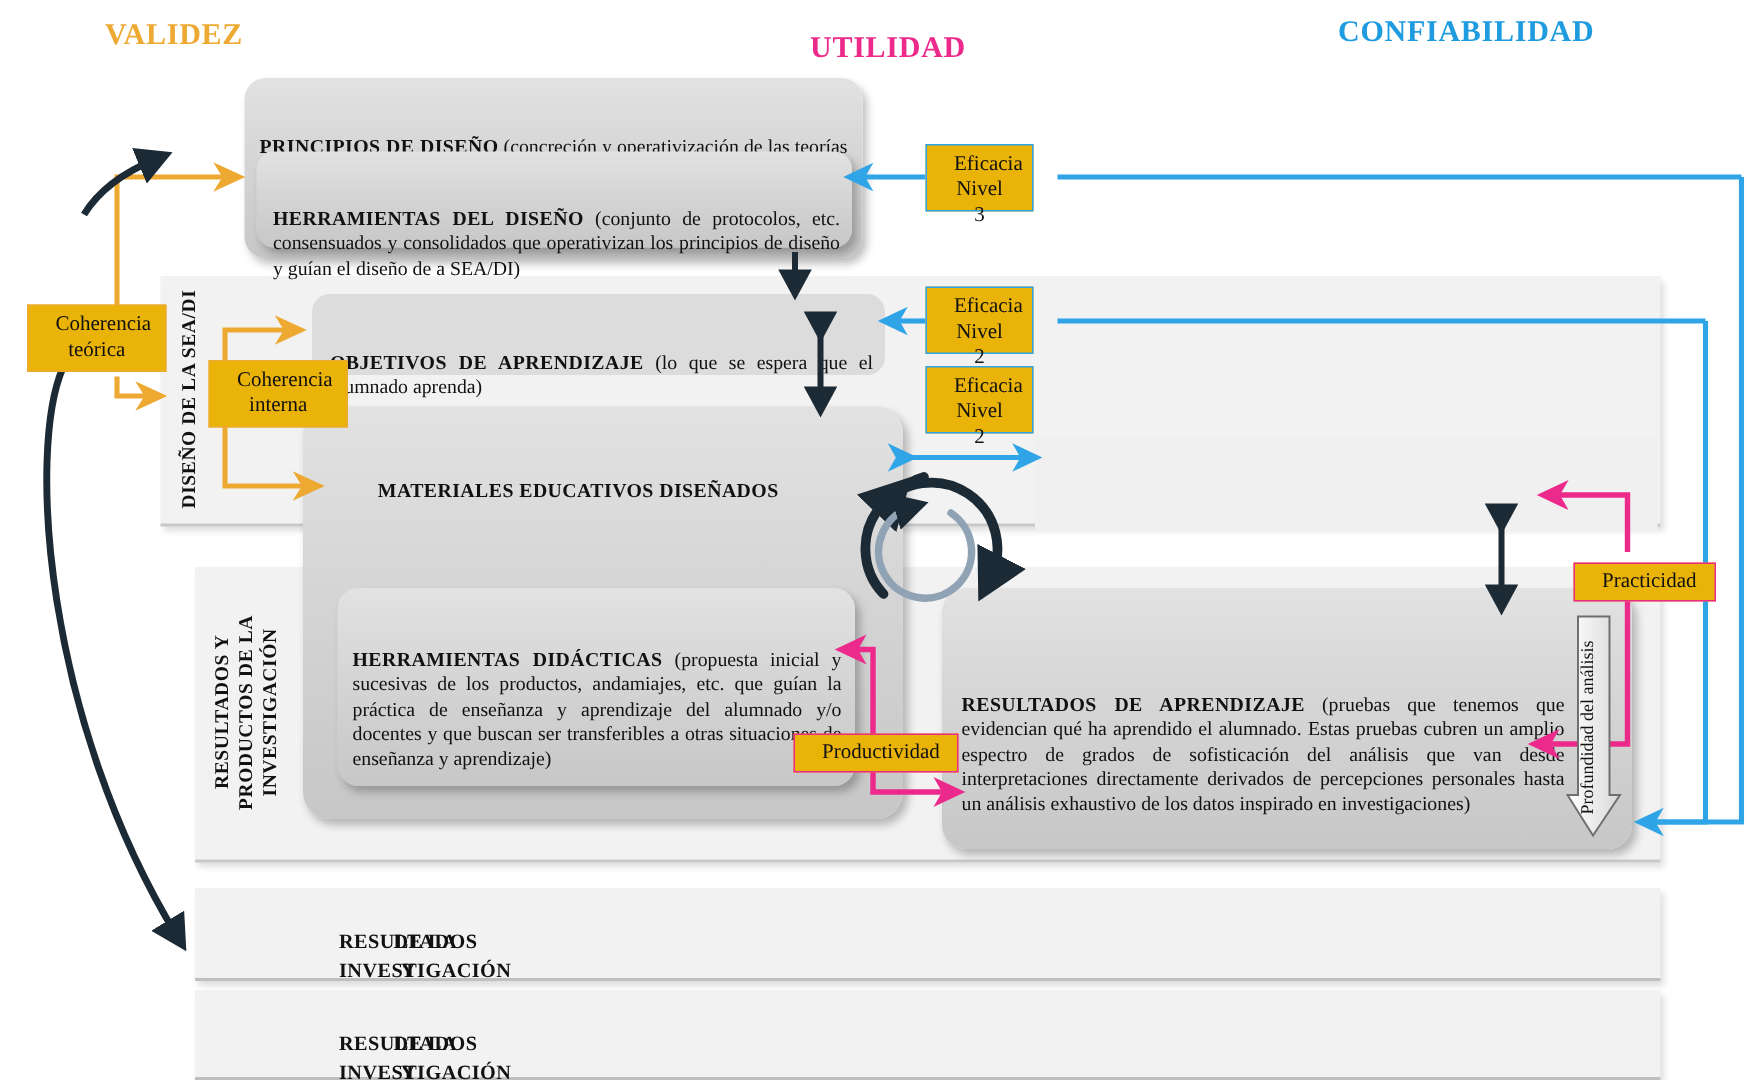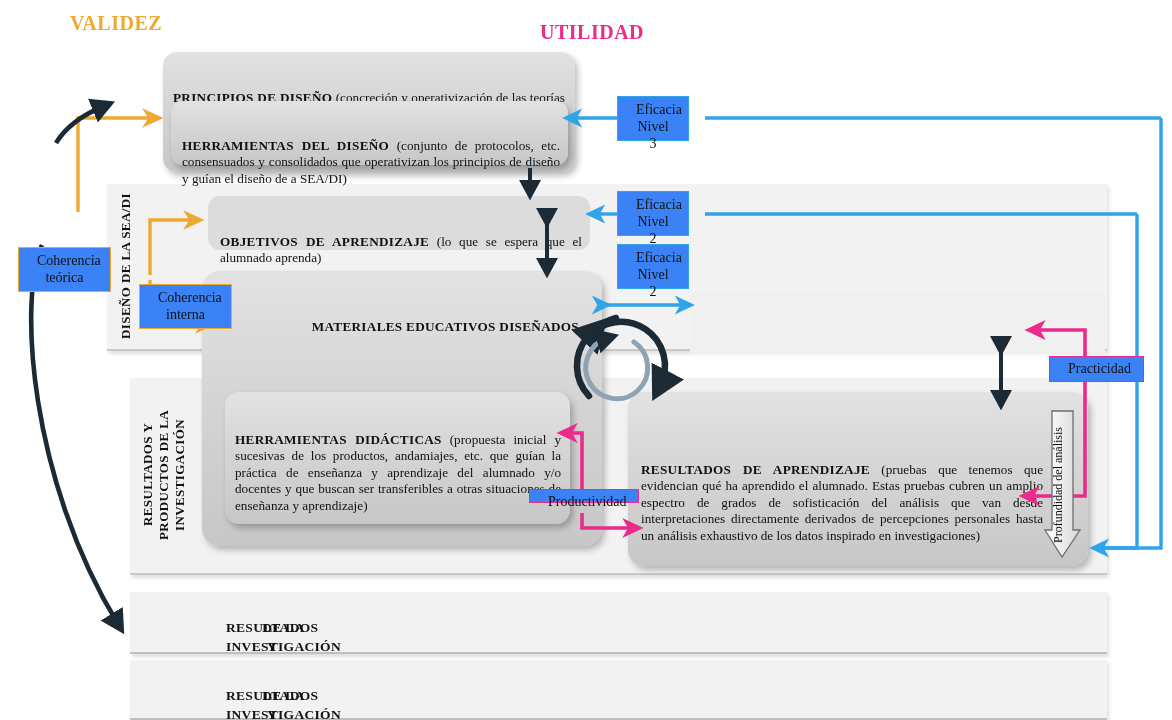--- a/index.html
+++ b/index.html
@@ -27,43 +27,44 @@
        font-family:Liberation Serif, serif;margin-top:32px;}
   .txt b{font-weight:bold;letter-spacing:.3px;}
   .jstretch{text-align:justify;text-align-last:left;}
 
   
   .vlabel{position:absolute;writing-mode:vertical-rl;transform:rotate(180deg);
           font-weight:bold;font-size:13px;letter-spacing:.4px;text-align:center;
           font-family:"Liberation Serif",serif;line-height:16px;}
 
   
-  .callout{position:absolute;background:#3b82f6;text-align:center;
+  .callout{position:absolute;background:#eab308;text-align:center;
            font-size:14px;line-height:17px;padding:4px 18px;box-sizing:border-box;
            font-family:"Liberation Serif",serif;}
-  .co-orange{border:1.6px solid #EDA932;margin-top:44px;}
+  .co-orange{border:1.6px solid #EDA932;}
   .co-blue{border:1.6px solid #2FA4E7;}
   .co-pink{border:1.8px solid #EC2A8B;}
 
   
   .resband{position:absolute;background:#F2F2F2;border-bottom:2px solid #BFBFBF;
            box-shadow:2px 3px 4px rgba(0,0,0,.13);}
   .resband span{position:absolute;left:48px;top:13px;font-weight:bold;font-size:13.5px;
                 line-height:19px;letter-spacing:.3px;text-align:center;display:block;}
 
   svg.layer{position:absolute;left:0;top:0;width:1172px;height:720px;
             pointer-events:none;overflow:visible;}
 </style>
 </head>
 <body>
 
 <div id="stage">
 
   <div class="colhead" id="h-validez">VALIDEZ</div>
   <div class="colhead" id="h-utilidad">UTILIDAD</div>
+  <div class="colhead" id="h-confiab">CONFIABILIDAD</div>
 
   <div class="band" style="left:107px;top:184px;width:1000px;height:165px;"></div>
   <div class="band" style="left:130px;top:378px;width:977px;height:195px;"></div>
 
   <div class="vlabel" style="left:118px;top:186px;height:160px;width:16px;">DISEÑO DE LA SEA/DI</div>
   <div class="vlabel" style="left:140px;top:380px;height:190px;width:46px;">RESULTADOS Y PRODUCTOS DE LA INVESTIGACIÓN</div>
 
   <div class="rbox" style="left:163px;top:52px;width:412px;height:120px;">
   </div>
   <div class="txt jstretch" style="left:173px;top:58px;width:392px;">
@@ -73,21 +74,21 @@
   <div class="txt jstretch" style="left:182px;top:106px;width:378px;">
     <b>HERRAMIENTAS DEL DISEÑO</b><span> (conjunto de protocolos, etc. consensuados y consolidados que operativizan los principios de diseño y guían el diseño de a SEA/DI)</span>
   </div>
 
   <div class="flatbox" style="left:208px;top:196px;width:382px;height:54px;"></div>
   <div class="txt jstretch" style="left:220px;top:202px;width:362px;">
     <b>OBJETIVOS DE APRENDIZAJE</b><span> (lo que se espera que el alumnado aprenda)</span>
   </div>
 
   <div class="rbox" style="left:202px;top:271px;width:400px;height:275px;border-radius:18px;"></div>
-  <div class="txt" style="left:234px;top:287px;width:345px;text-align:right;">
+  <div class="txt" style="left:213px;top:287px;width:345px;text-align:center;">
     <b>MATERIALES EDUCATIVOS DISEÑADOS</b><br>
   </div>
 
   <div class="rbox" style="left:225px;top:392px;width:345px;height:132px;border-radius:14px;"></div>
   <div class="txt jstretch" style="left:235px;top:400px;width:326px;">
     <b>HERRAMIENTAS    DIDÁCTICAS</b><span>  (propuesta inicial y sucesivas de los productos, andamiajes, etc. que guían la práctica de enseñanza y aprendizaje del alumnado y/o docentes y que buscan ser transferibles a otras situaciones de enseñanza y aprendizaje)</span>
   </div>
 
   <div class="flatbox" style="left:690px;top:292px;width:415px;height:62px;background:#F0F0F0;border-radius:0;"></div>
 
@@ -224,17 +225,17 @@
   <div class="callout co-blue" style="left:617px;top:191px;width:72px;height:45px;">
     <span>Eficacia</span><br>
     <span>Nivel 2</span>
   </div>
 
   <div class="callout co-blue" style="left:617px;top:244px;width:72px;height:45px;">
     <span>Eficacia</span><br>
     <span>Nivel 2</span>
   </div>
 
-  <div class="callout co-pink" style="left:1049px;top:356px;width:95px;height:26px;line-height:18px;padding-top:3px;text-align:right;">Practicidad</div>
-
-  <div class="callout co-pink" style="left:529px;top:489px;width:110px;height:14px;line-height:18px;padding-top:3px;">Productividad</div>
+  <div class="callout co-pink" style="left:1049px;top:375px;width:95px;height:26px;line-height:18px;padding-top:3px;text-align:right;">Practicidad</div>
+
+  <div class="callout co-pink" style="left:529px;top:489px;width:110px;height:26px;line-height:18px;padding-top:3px;">Productividad</div>
 
 </div>
 
 </body></html>

